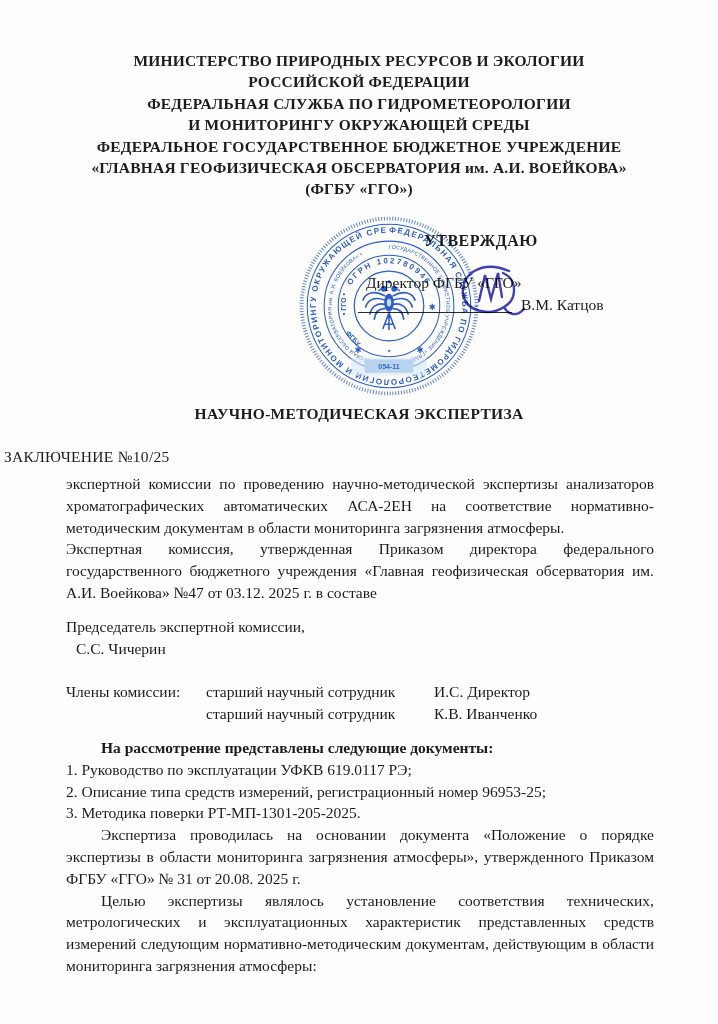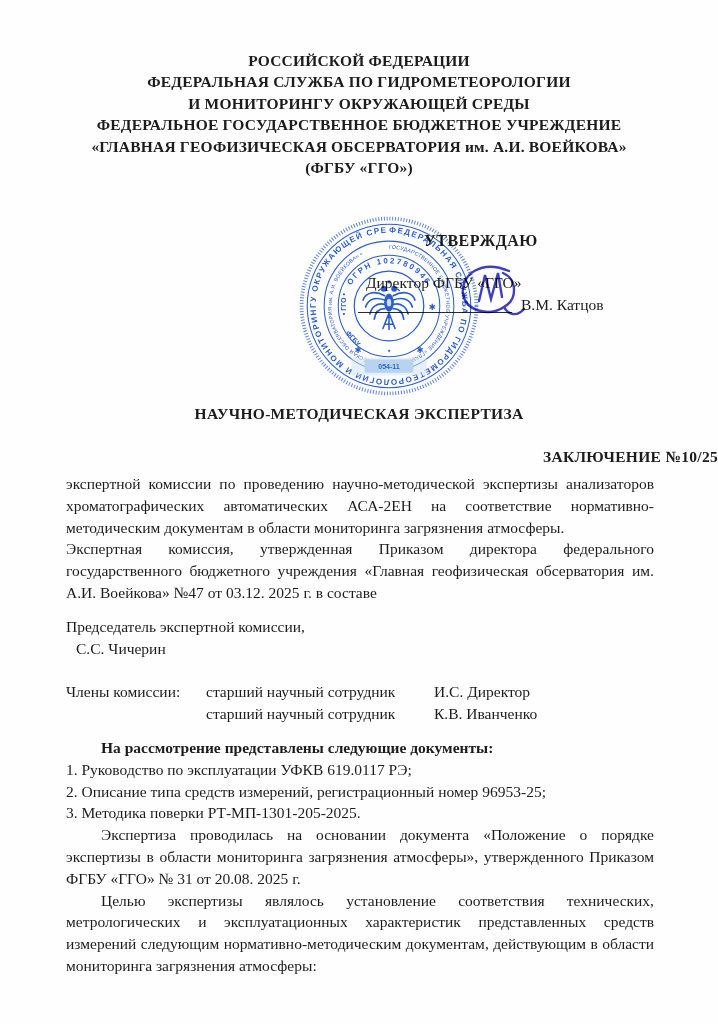--- a/index.html
+++ b/index.html
@@ -22,21 +22,21 @@
   .sig-line{display:inline-block;width:154px;border-bottom:1.3px solid #2a2a2a;height:15px;}
   .sig-name{margin-left:9px;white-space:nowrap;}
   .date-line{margin-top:9px;margin-left:60px;}
   
   .stamp-wrap{position:absolute;left:295px;top:212px;width:188px;height:188px;z-index:3;
     mix-blend-mode:multiply;opacity:.96;}
   .sig-svg{position:absolute;left:449px;top:257px;width:84px;height:72px;z-index:4;
     mix-blend-mode:multiply;opacity:.9;}
   
   .title1{position:absolute;top:405px;left:0;right:0;text-align:center;font-weight:bold;font-size:15.5px;letter-spacing:.3px;}
-  .title2{position:absolute;top:448px;left:4px;right:0;text-align:right;font-weight:bold;font-size:15.5px;letter-spacing:.3px;}
+  .title2{position:absolute;top:448px;left:4px;right:0;text-align:left;font-weight:normal;font-size:15.5px;letter-spacing:.3px;}
   
   .body{position:absolute;left:66px;top:473px;width:588px;font-size:15.5px;line-height:21.8px;}
   .body p{margin:0;}
   .just{text-align:justify;}
   .mb10{margin-bottom:10px;}
   .mb12{margin-bottom:12px;}
   .mt14{margin-top:14px;}
   .mt16{margin-top:16px;}
   .indent{text-indent:35px;}
   .bold{font-weight:bold;}
@@ -46,20 +46,21 @@
   .commission .spacer{grid-column:1 / 4;height:22px;}
   .chair-name{padding-left:10px;}
   .doc-list p{margin:0;}
 </style>
 </head>
 <body>
 
 <div class="page">
 
   <div class="doc-header">
+    <div>МИНИСТЕРСТВО ПРИРОДНЫХ РЕСУРСОВ И ЭКОЛОГИИ</div>
     <div>РОССИЙСКОЙ ФЕДЕРАЦИИ</div>
     <div>ФЕДЕРАЛЬНАЯ СЛУЖБА ПО ГИДРОМЕТЕОРОЛОГИИ</div>
     <div>И МОНИТОРИНГУ ОКРУЖАЮЩЕЙ СРЕДЫ</div>
     <div>ФЕДЕРАЛЬНОЕ ГОСУДАРСТВЕННОЕ БЮДЖЕТНОЕ УЧРЕЖДЕНИЕ</div>
     <div>«ГЛАВНАЯ ГЕОФИЗИЧЕСКАЯ ОБСЕРВАТОРИЯ им. А.И. ВОЕЙКОВА»</div>
     <div>(ФГБУ «ГГО»)</div>
   </div>
 
   <div class="approval">
     <div class="approve-label">УТВЕРЖДАЮ</div>

